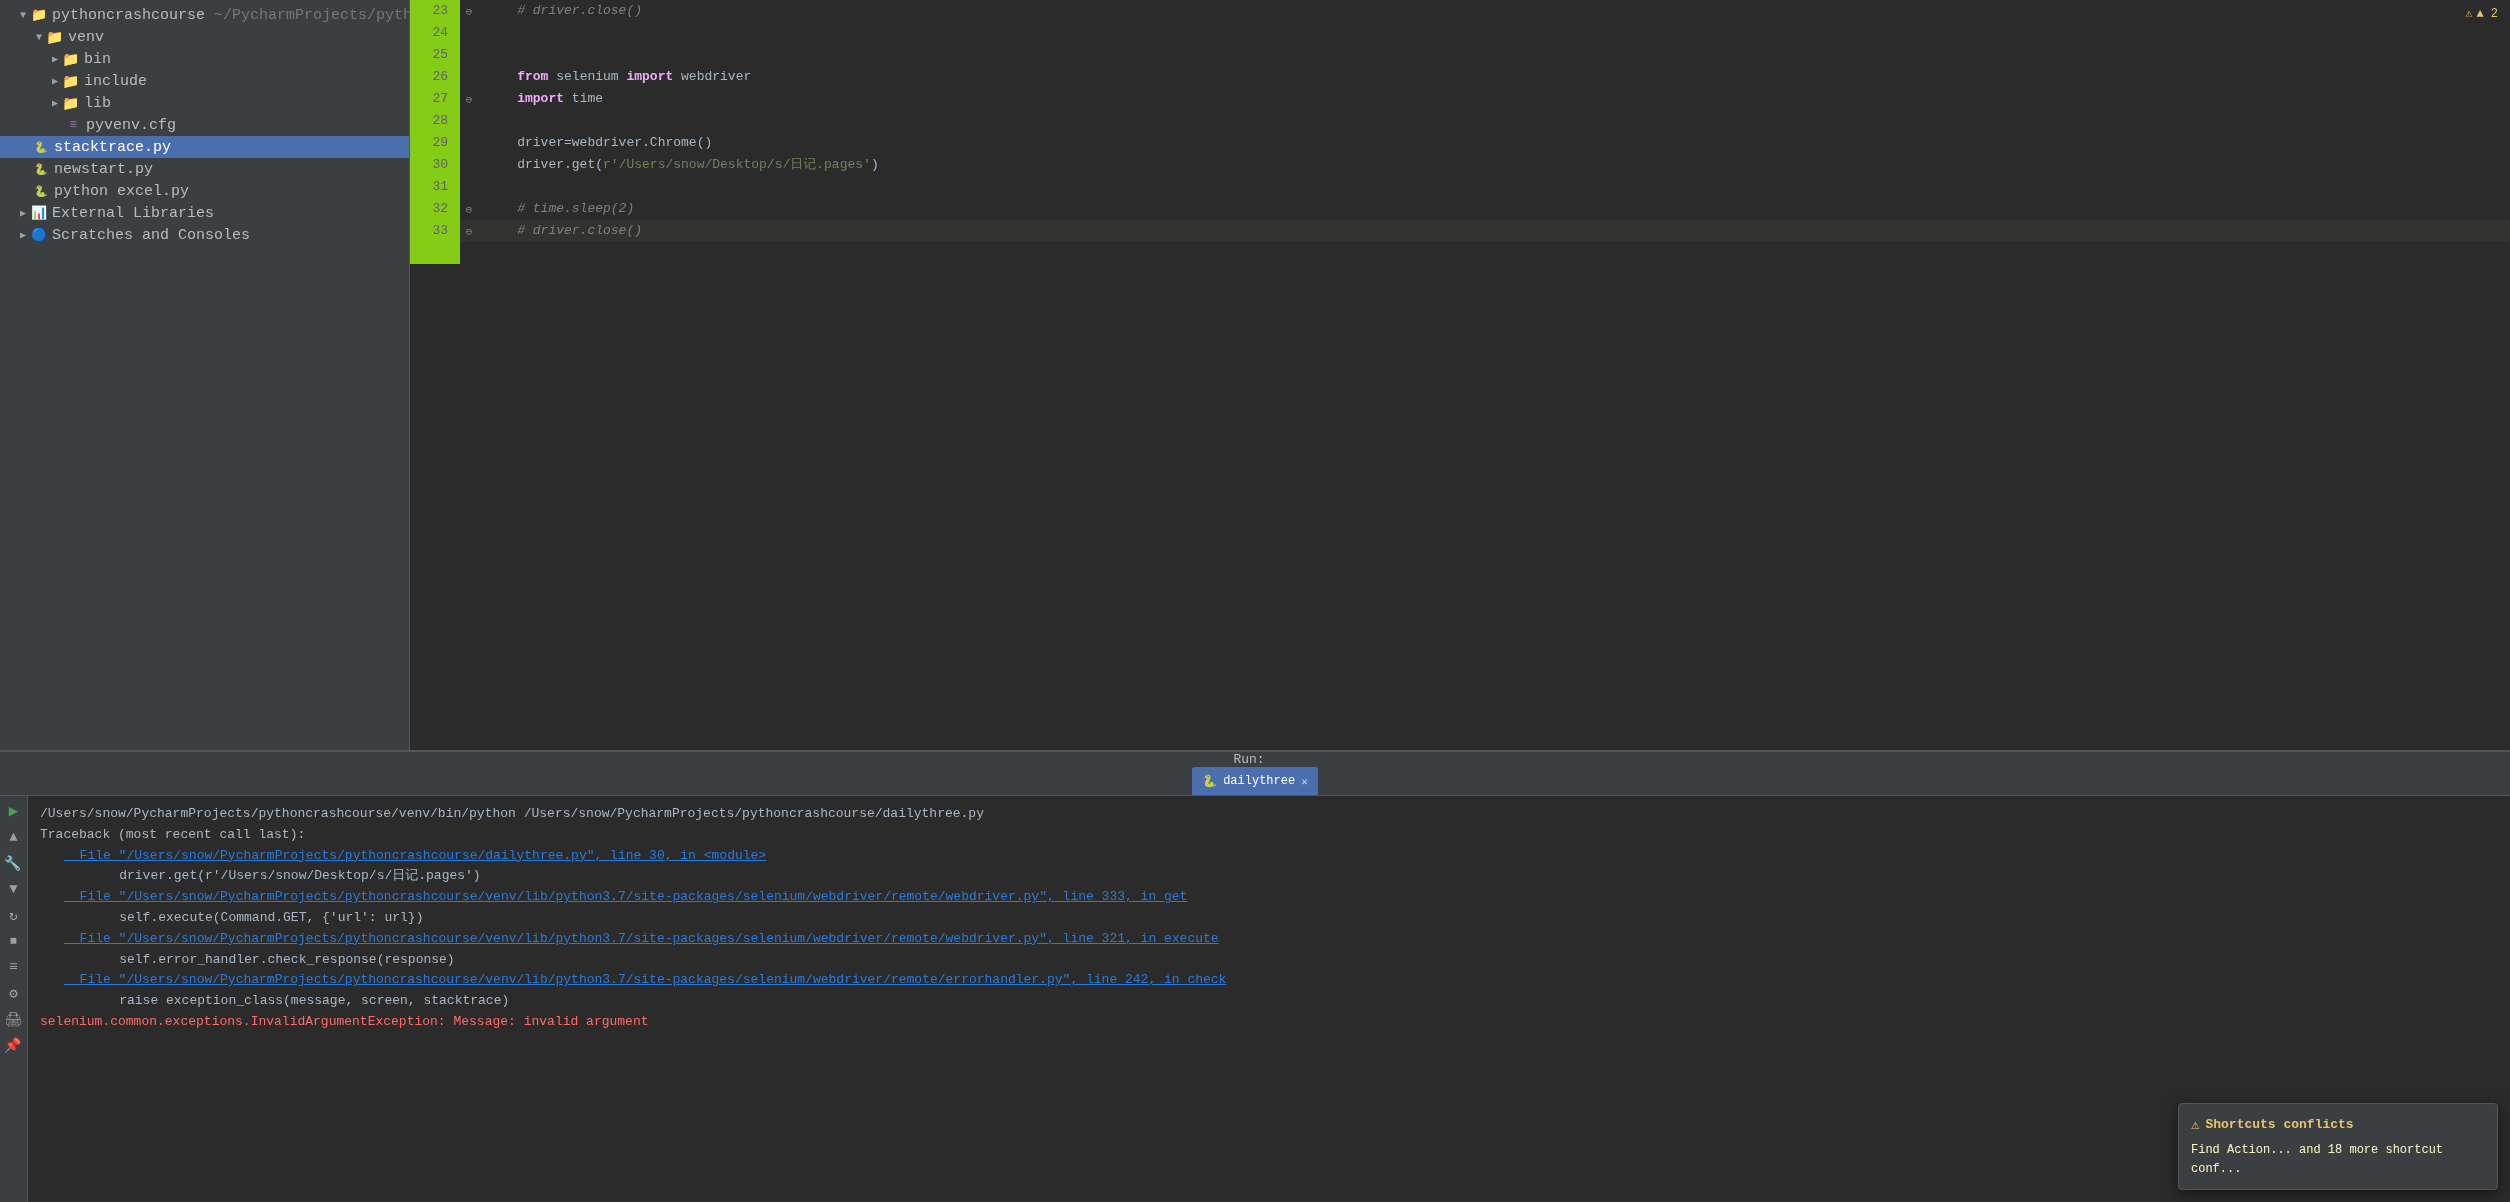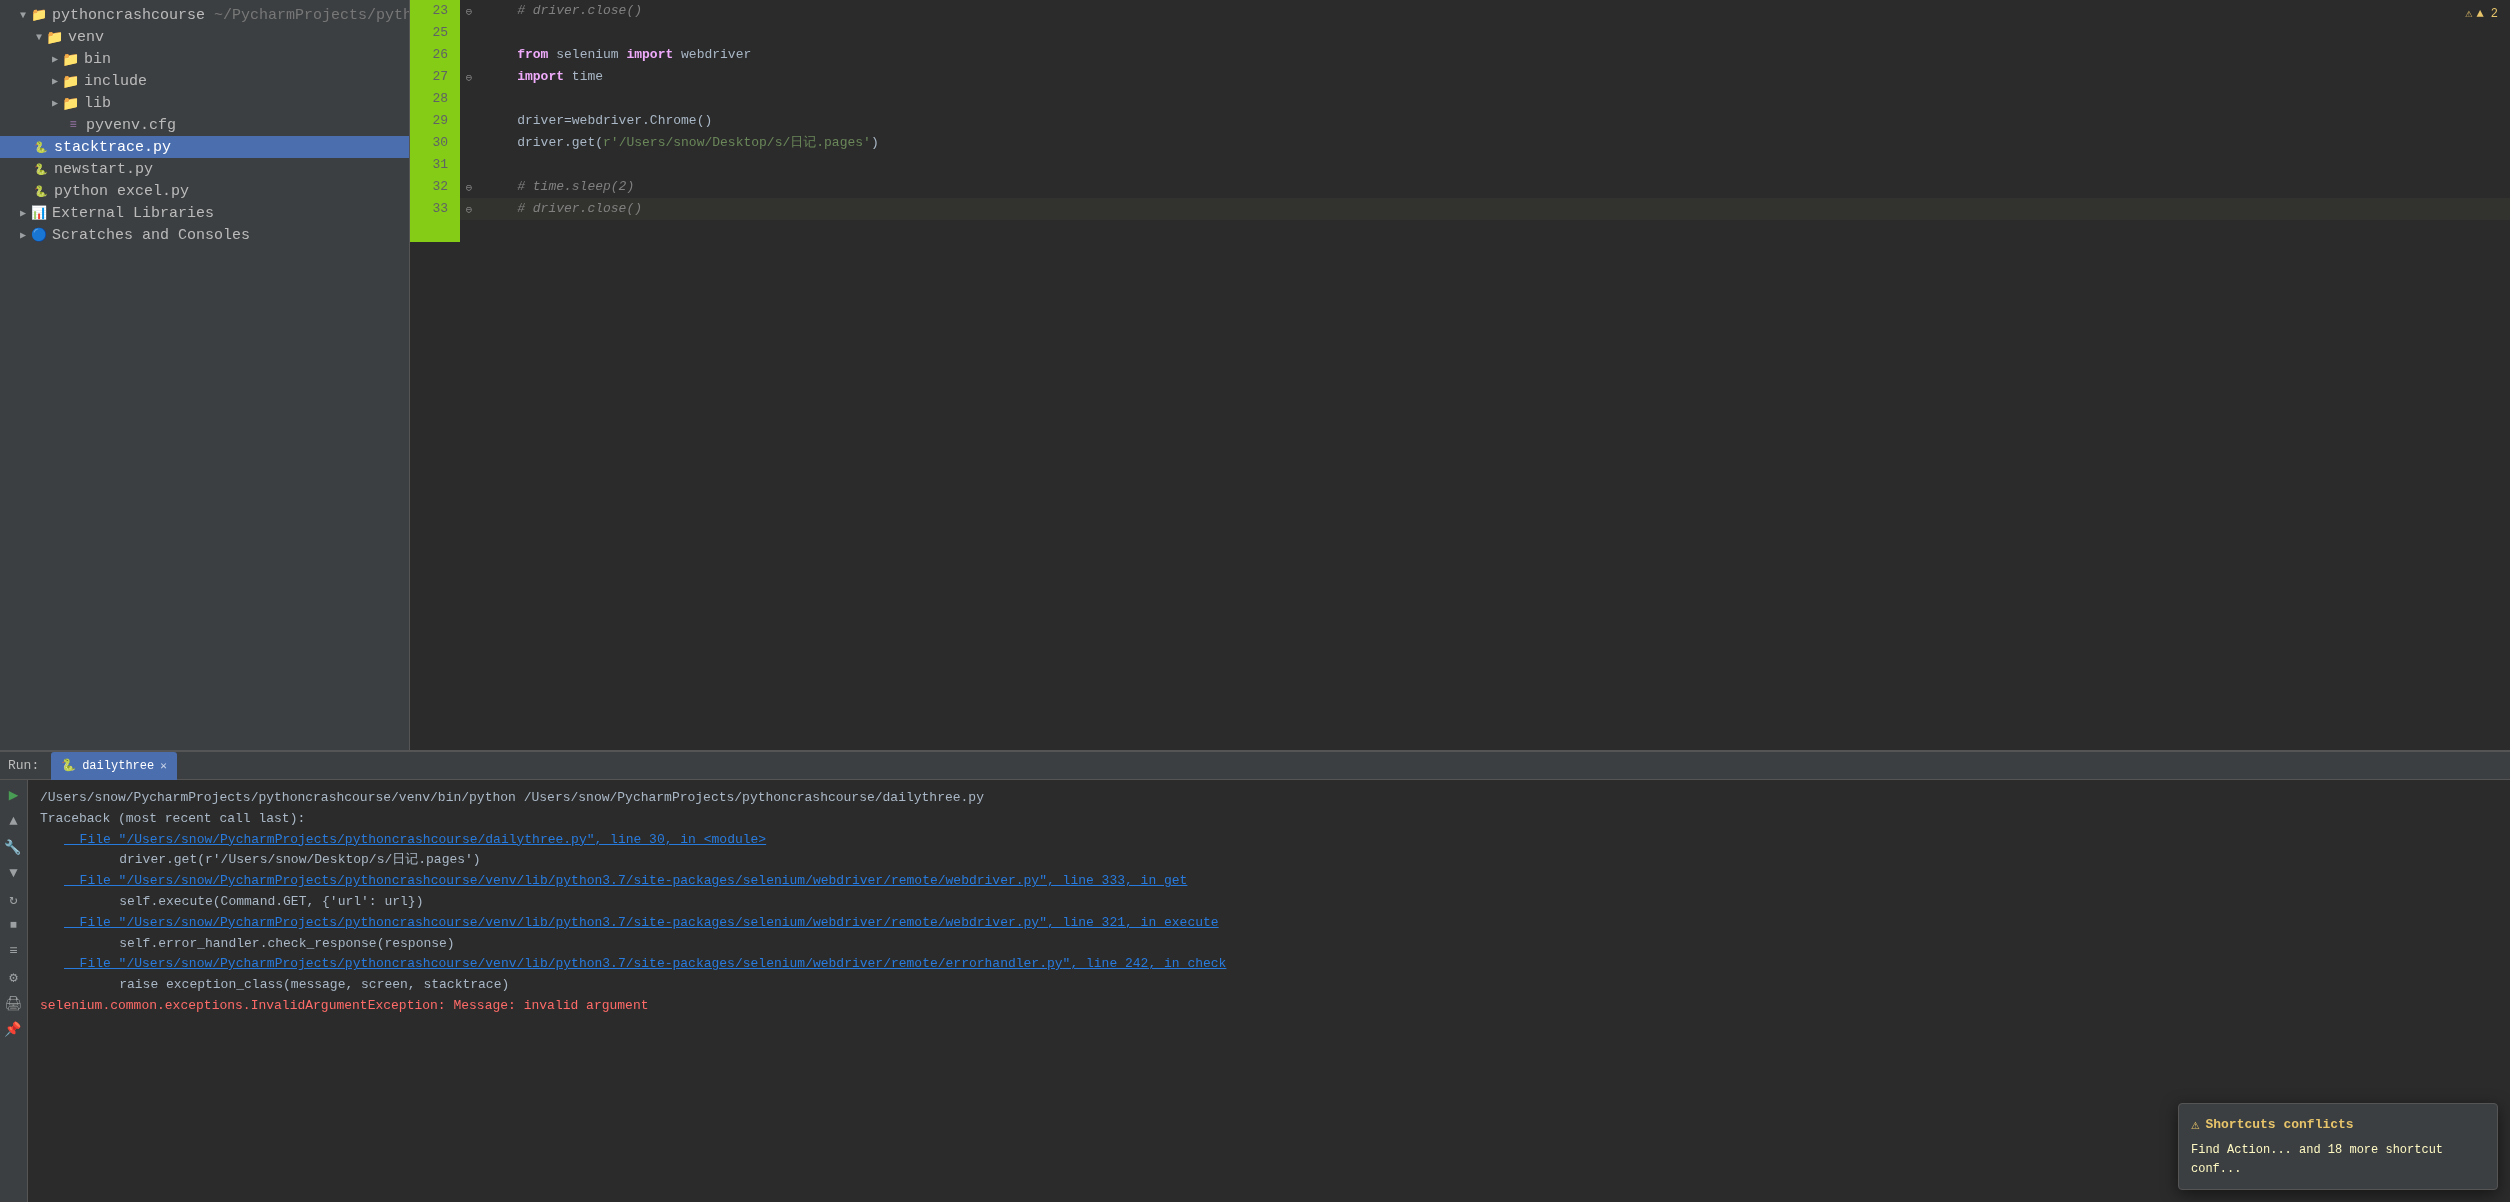--- a/index.html
+++ b/index.html
@@ -154,22 +154,23 @@
       border-top: 2px solid #555;
       display: flex;
       flex-direction: column;
     }
 
     .bottom-tabs {
       display: flex;
       align-items: center;
       background: #3c3f41;
       border-bottom: 1px solid #555;
-      height: 28px;
-      padding: 8px 8px;
+      height: 44px;
+      padding: 0 8px;
+      flex-direction: column;
     }
 
     .run-label {
       font-size: 13px;
       color: #bbbbbb;
       margin-right: 12px;
     }
 
     .tab-item {
       display: flex;
@@ -415,20 +416,25 @@
       <span>⚠</span>
       <span>▲ 2</span>
     </div>
 
     <div class="code-line">
       <span class="line-number">23</span>
       <span class="line-gutter" style="color:#808080;">⊖</span>
       <span class="line-content"><span class="comment">    # driver.close()</span></span>
     </div>
 
+    <div class="code-line">
+      <span class="line-number">24</span>
+      <span class="line-gutter"></span>
+      <span class="line-content"></span>
+    </div>
 
     <div class="code-line">
       <span class="line-number">25</span>
       <span class="line-gutter"></span>
       <span class="line-content"></span>
     </div>
 
     <div class="code-line">
       <span class="line-number">26</span>
       <span class="line-gutter"></span>

